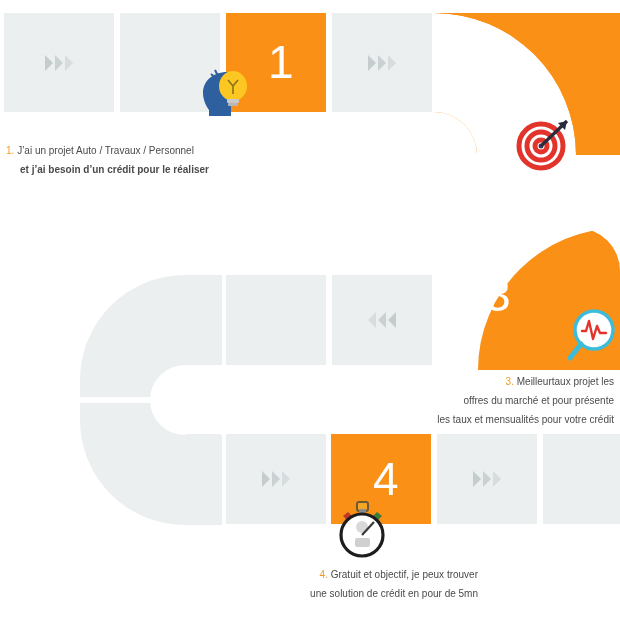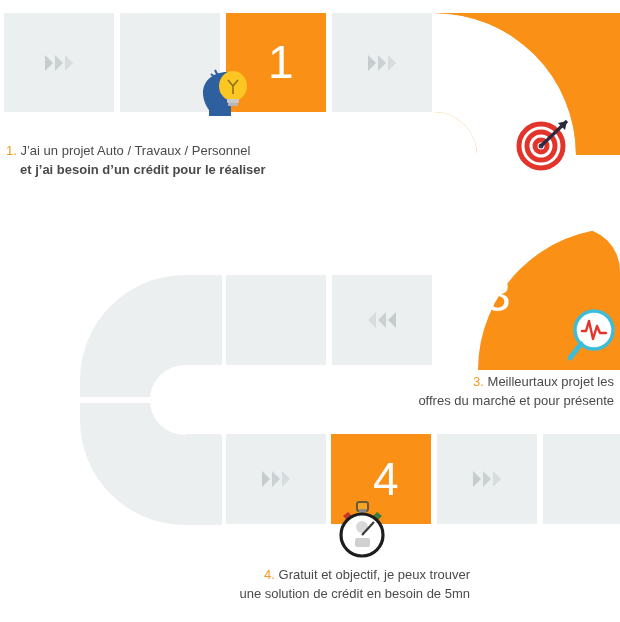--- a/index.html
+++ b/index.html
@@ -63,21 +63,21 @@
 
   
   .bend {
     position: absolute;
   }
 
   
   .caption {
     position: absolute;
     color: #4a4a4a;
-    font-size: 13px;
+    font-size: 10px;
     line-height: 19px;
     font-family: "Liberation Sans", sans-serif;
     white-space: nowrap;
   }
   .caption .idx {
     color: #f49b22;
   }
   .caption.right { text-align: right; }
   .caption.left  { text-align: left; }
 
@@ -171,20 +171,21 @@
   <svg class="ico" style="left:565px; top:308px;" width="55" height="60" viewBox="0 0 55 60">
     <circle cx="29" cy="22" r="19" fill="#ffffff" stroke="#3cbcd9" stroke-width="3.4"></circle>
     <polyline points="17,23 21,23 24,13 28,31 32,18 35,25 41,25" fill="none" stroke="#e2342b" stroke-width="2.4" stroke-linejoin="round" stroke-linecap="round"></polyline>
     <line x1="16" y1="36" x2="5" y2="50" stroke="#3cbcd9" stroke-width="5" stroke-linecap="round"></line>
   </svg>
 
   <div class="caption right" style="left:300px; top:372px; width:314px;">
     <div><span class="idx">3.</span>
       <span>Meilleurtaux projet les</span></div>
     <div><span>offres du marché et pour présente</span></div>
+    <div><span>les taux et mensualités pour votre crédit</span></div>
   </div>
 
   <svg class="bend" style="left:80px; top:275px;" width="142" height="250" viewBox="0 0 142 250">
 
     <path d="M 142,0 L 105,0 A 105,105 0 0 0 0,105 L 0,122 L 142,122 Z" fill="#eceff0"></path>
 
     <path d="M 0,128 L 0,145 A 105,105 0 0 0 105,250 L 142,250 L 142,128 Z" fill="#eceff0"></path>
 
     <path d="M 142,90 L 105,90 A 35,35 0 0 0 105,160 L 142,160 Z" fill="#ffffff"></path>
   </svg>
@@ -217,19 +218,19 @@
     <rect x="23" y="2" width="11" height="9" rx="2" fill="#f6a623" stroke="#6b5a3a" stroke-width="2"></rect>
     <rect x="25" y="9" width="7" height="6" fill="#8a8a8a"></rect>
     <path d="M14 12 L9 16 L13 20 L18 16 Z" fill="#c0392b"></path>
     <path d="M43 12 L48 16 L44 20 L39 16 Z" fill="#3c7d3f"></path>
     <circle cx="28" cy="35" r="21" fill="#ffffff" stroke="#1d1d1d" stroke-width="3.2"></circle>
     <circle cx="28" cy="27" r="6" fill="#d9d9d9"></circle>
     <rect x="21" y="38" width="15" height="9" rx="2" fill="#d0d0d0"></rect>
     <line x1="28" y1="35" x2="40" y2="22" stroke="#3a3a3a" stroke-width="2.2"></line>
   </svg>
 
-  <div class="caption right" style="left:170px; top:565px; width:300px;">
+  <div class="caption right" style="left:178px; top:565px; width:300px;">
     <div><span class="idx">4.</span>
       <span>Gratuit et objectif, je peux trouver</span></div>
-    <div><span>une solution de crédit en besoin de 5mn</span></div>
+    <div><span>une solution de crédit en pour de 5mn</span></div>
   </div>
 
 </div>
 
 </body></html>

